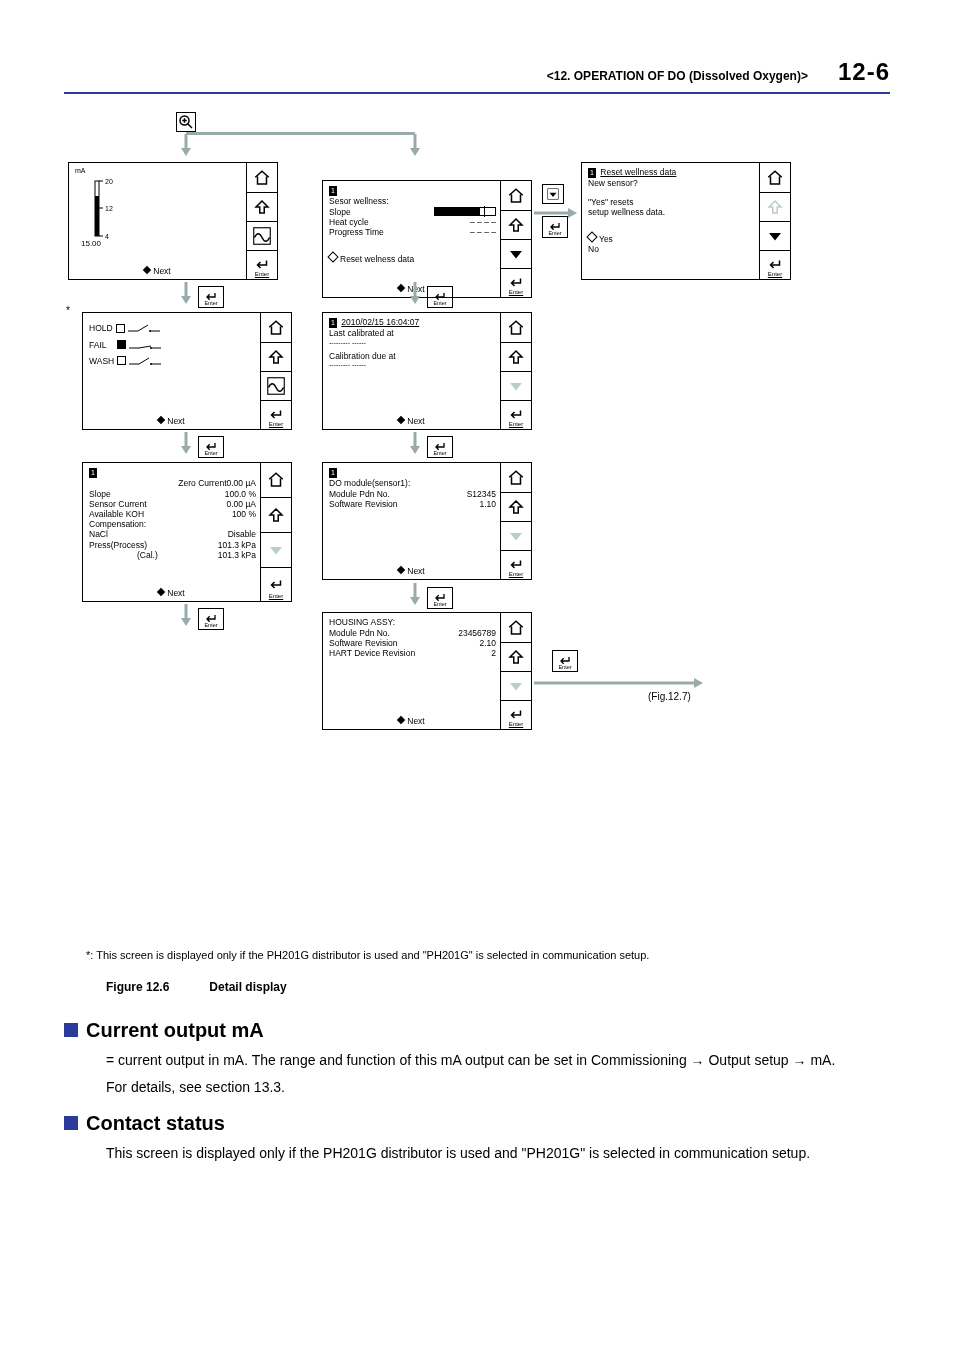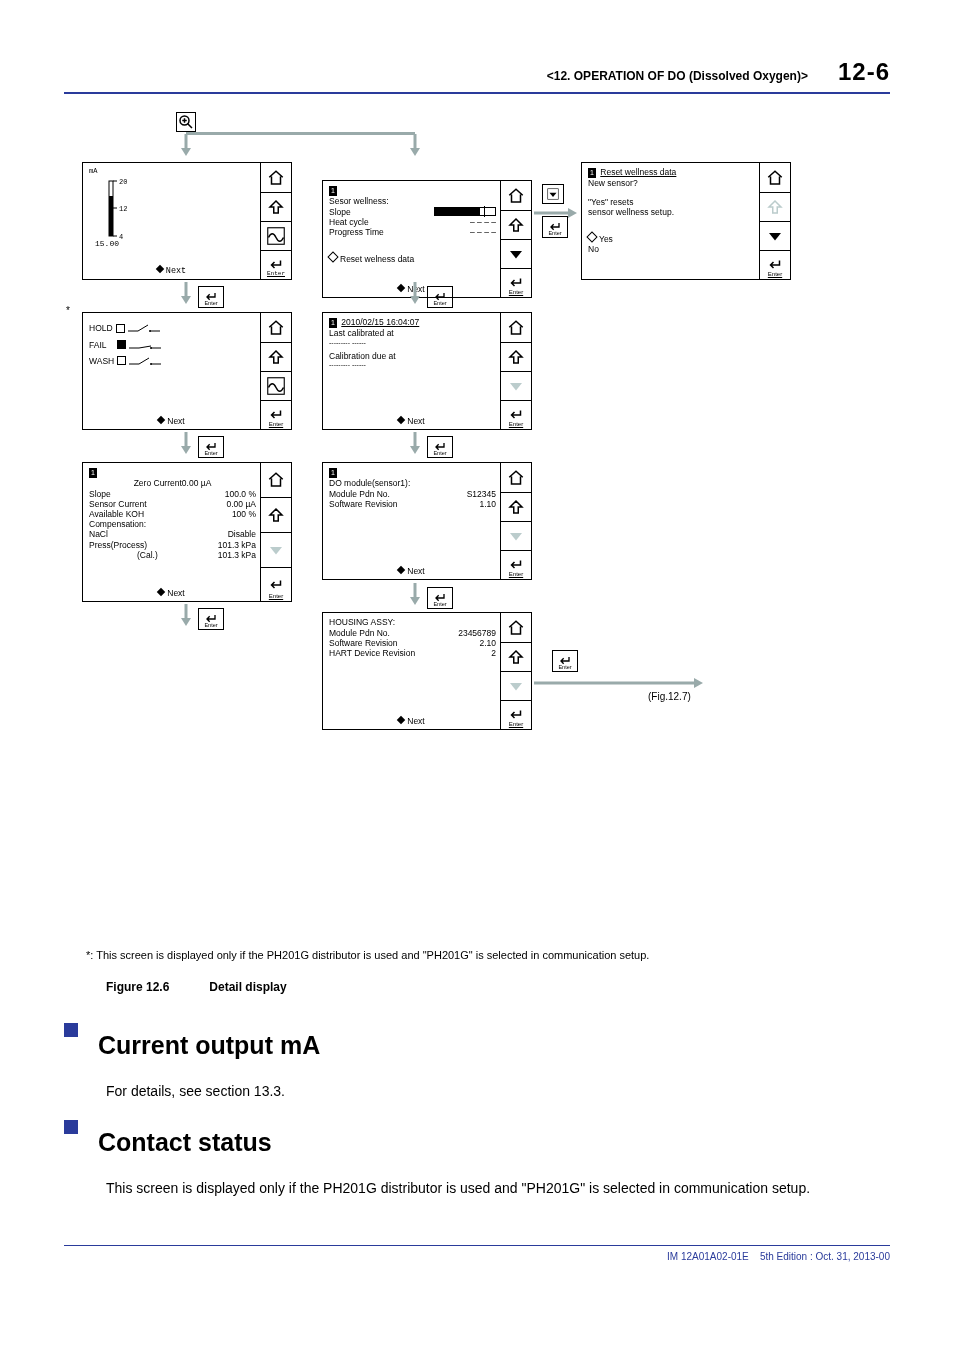--- a/index.html
+++ b/index.html
@@ -157,21 +157,21 @@
     margin: 16px 0 22px 42px;
   }
   .section {
     display:flex;
     margin: 12px 0 2px 0;
   }
   .section .bullet {
     width: 14px; height:14px; background:#2a3b9b; margin-right:8px; margin-top:6px;
   }
   .section h2 {
-    font-size: 25px; font-weight:bold; margin:12px;
+    font-size: 20px; font-weight:bold; margin:0;
   }
   .para {
     margin: 6px 0 6px 42px;
     font-size: 14px;
     line-height: 1.5;
   }
   .page-foot {
     border-top: 1px solid #2a3b9b;
     margin-top: 46px;
     padding-top: 4px;
@@ -207,21 +207,21 @@
           <line x1="10" y1="7" x2="10" y2="13" stroke="#000" stroke-width="2"></line>
         </svg>
     </div>
     <div class="arrow-down" style="left:115px; top:22px;">
       <svg viewBox="0 0 14 24">
           <line x1="7" y1="0" x2="7" y2="16" stroke="#9aa" stroke-width="3"></line>
           <polygon points="2,14 12,14 7,22" fill="#9aa"></polygon>
         </svg>
     </div>
 
-    <div class="panel" style="left:18px; top:50px;font-family:Liberation Mono, monospace;">
+    <div class="panel" style="left:4px; top:50px;">
       <div class="body">
         <div style="font-size:7px;">mA</div>
         
         <svg width="40" height="70" style="margin-left:6px;">
           <rect x="14" y="5" width="4" height="55" fill="none" stroke="#000"></rect>
           <rect x="14" y="20" width="4" height="40" fill="#000"></rect>
           <line x1="18" y1="5" x2="22" y2="5" stroke="#000"></line>
             <text x="24" y="8" font-size="7">20</text>
           <line x1="18" y1="32" x2="22" y2="32" stroke="#000"></line>
             <text x="24" y="35" font-size="7">12</text>
@@ -332,21 +332,21 @@
     <div class="enter-icon-box" style="left:134px; top:324px;">
         <svg width="16" height="12" viewBox="0 0 24 18">
           <path d="M18 3 V9 H6 M10 5 L6 9 L10 13" fill="none" stroke="#000" stroke-width="2"></path>
         </svg>
         <span class="lbl">Enter</span>
       </div>
 
     <div class="panel tall" style="left:18px; top:350px;">
       <div class="body">
         <span class="tag1">1</span><br>
-        <div style="display:flex; justify-content:center;">
+        <div style="display:flex; justify-content:flex-end;">
             <span>Zero Current</span>
             <span>0.00 µA</span>
           </div>
         <div style="display:flex; justify-content:space-between;">
             <span>Slope</span>
             <span>100.0 %</span>
           </div>
         <div style="display:flex; justify-content:space-between;">
             <span>Sensor Current</span>
             <span>0.00 µA</span>
@@ -639,21 +639,21 @@
         </svg>
         <span class="lbl">Enter</span>
       </div>
     <div class="fig-ref" style="left:584px; top:578px;">(Fig.12.7)</div>
 
     <div class="panel" style="left:517px; top:50px;">
       <div class="body">
         <span class="tag1">1</span> <span class="uline">Reset wellness data</span><br>
         <div>New sensor?</div>
         <div style="margin-top:8px;">"Yes"  resets</div>
-        <div>sensor wellness setup.</div>
+        <div>setup wellness data.</div>
         <div style="margin-top:16px;"><span class="diamond-open"></span><span>Yes</span></div>
         <div><span class="diamond"></span> <span>No</span></div>
       </div>
       <div class="btncol">
         <div class="ibtn">
             <svg viewBox="0 0 24 24">
               <path d="M3 11 L12 3 L21 11 M6 10 V20 H18 V10" fill="none" stroke="#000" stroke-width="2"></path>
             </svg>
           </div>
         <div class="ibtn">
@@ -680,25 +680,23 @@
   <div class="footnote">*: This screen is displayed only if the PH201G distributor is used and "PH201G" is selected in communication setup.</div>
 
   <div class="fig-caption">
     <span style="margin-right:40px;">Figure 12.6</span><span>Detail display</span>
   </div>
 
   <div class="section">
     <span class="bullet"></span>
     <h2>Current output mA</h2>
   </div>
+  <div class="para">= current output in mA. The range and function of this mA output can be set in Commissioning → Output setup → mA.</div>
   <div class="para">For details, see section 13.3.</div>
 
   <div class="section">
     <span class="bullet"></span>
     <h2>Contact status</h2>
   </div>
   <div class="para">This screen is displayed only if the PH201G distributor is used and "PH201G" is selected in communication setup.</div>
 
-  <div class="page-foot">
-    <span>IM 12A01A02-01E</span>&nbsp;&nbsp;&nbsp;&nbsp;<span>5th Edition : Oct. 31, 2013-00</span>
-  </div>
 
 </div>
 
 </body></html>

